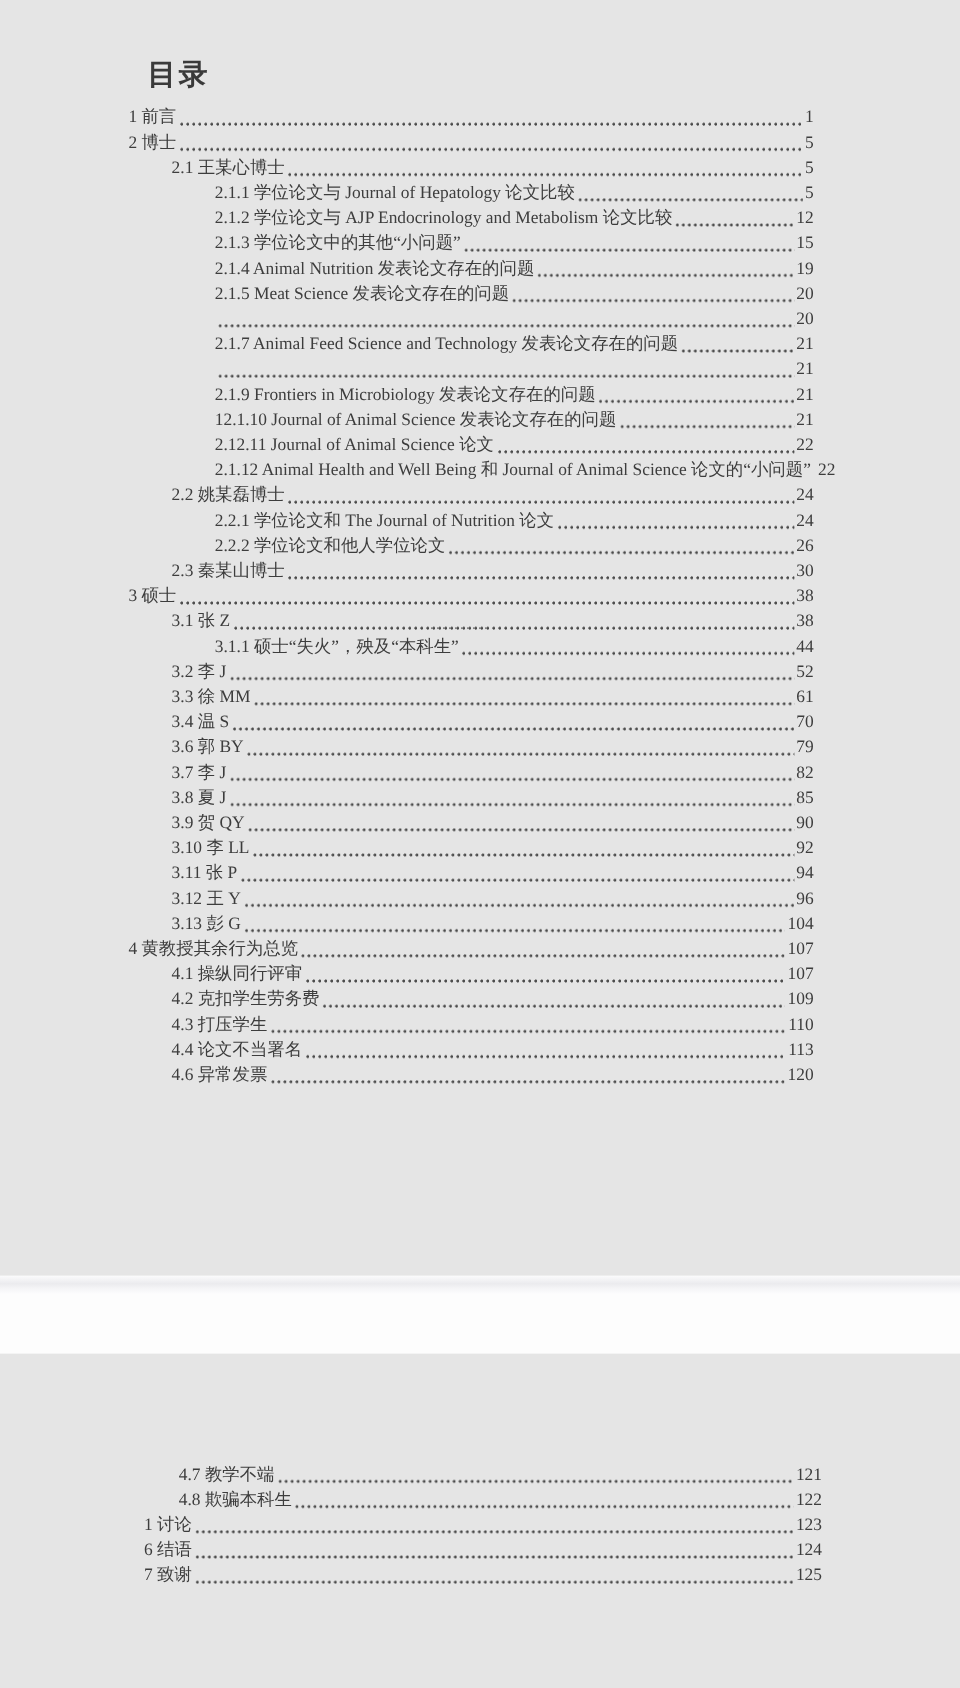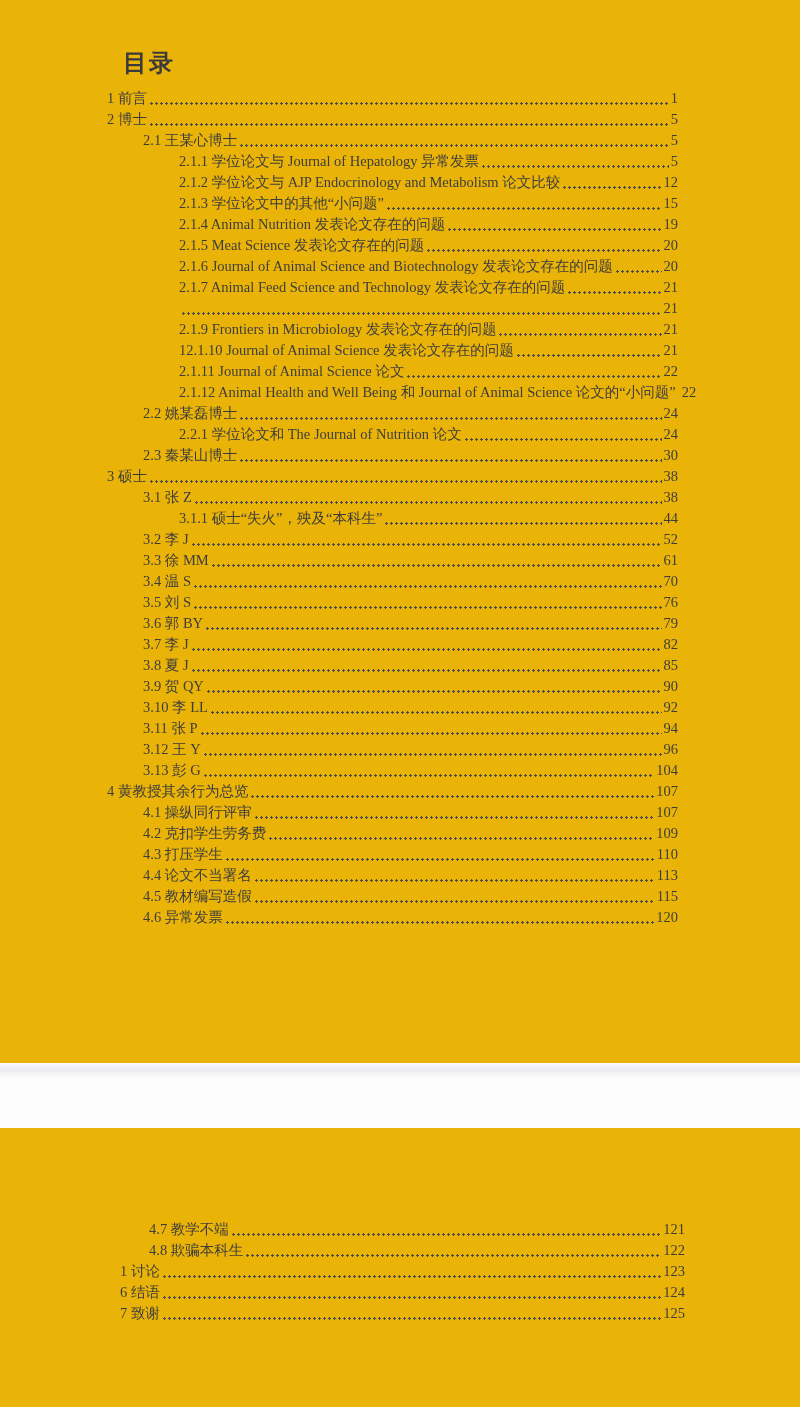--- a/index.html
+++ b/index.html
@@ -8,21 +8,21 @@
     position: relative;
     overflow: hidden;
     background: #fdfdfd;
     font-family: "Liberation Serif", "DejaVu Serif", serif;
     color: #3d3d3d;
   }
   .page {
     position: absolute;
     left: 0;
     width: 800px;
-    background: #eab308;
+    background: #e5e5e5;
   }
   .page-1 { top: 0; height: 1064px; }
   .page-2 { top: 1128px; height: 329px; }
   .page-break {
     position: absolute;
     top: 1063px;
     left: 0;
     width: 800px;
     height: 15px;
     background: linear-gradient(to bottom, #fbfbfc 0%, #ebebee 45%, #f4f4f6 70%, #fcfcfd 100%);
@@ -89,21 +89,21 @@
         <span class="lbl">2 博士</span>
         <span class="dots"></span>
         <span class="pg">5</span>
       </div>
       <div class="toc-row lvl2">
         <span class="lbl">2.1 王某心博士</span>
         <span class="dots"></span>
         <span class="pg">5</span>
       </div>
       <div class="toc-row lvl3">
-        <span class="lbl">2.1.1 学位论文与 Journal of Hepatology 异常发票</span>
+        <span class="lbl">2.1.1 学位论文与 Journal of Hepatology 论文比较</span>
         <span class="dots"></span>
         <span class="pg">5</span>
       </div>
       <div class="toc-row lvl3">
         <span class="lbl">2.1.2 学位论文与 AJP Endocrinology and Metabolism 论文比较</span>
         <span class="dots"></span>
         <span class="pg">12</span>
       </div>
       <div class="toc-row lvl3">
         <span class="lbl">2.1.3 学位论文中的其他“小问题”</span>
@@ -114,21 +114,20 @@
         <span class="lbl">2.1.4 Animal Nutrition 发表论文存在的问题</span>
         <span class="dots"></span>
         <span class="pg">19</span>
       </div>
       <div class="toc-row lvl3">
         <span class="lbl">2.1.5 Meat Science 发表论文存在的问题</span>
         <span class="dots"></span>
         <span class="pg">20</span>
       </div>
       <div class="toc-row lvl3">
-        <span class="lbl">2.1.6 Journal of Animal Science and Biotechnology 发表论文存在的问题</span>
         <span class="dots"></span>
         <span class="pg">20</span>
       </div>
       <div class="toc-row lvl3">
         <span class="lbl">2.1.7 Animal Feed Science and Technology 发表论文存在的问题</span>
         <span class="dots"></span>
         <span class="pg">21</span>
       </div>
       <div class="toc-row lvl3">
         <span class="dots"></span>
@@ -138,39 +137,44 @@
         <span class="lbl">2.1.9 Frontiers in Microbiology 发表论文存在的问题</span>
         <span class="dots"></span>
         <span class="pg">21</span>
       </div>
       <div class="toc-row lvl3">
         <span class="lbl">12.1.10 Journal of Animal Science 发表论文存在的问题</span>
         <span class="dots"></span>
         <span class="pg">21</span>
       </div>
       <div class="toc-row lvl3">
-        <span class="lbl">2.1.11 Journal of Animal Science 论文</span>
+        <span class="lbl">2.12.11 Journal of Animal Science 论文</span>
         <span class="dots"></span>
         <span class="pg">22</span>
       </div>
       <div class="toc-row lvl3 no-dots">
         <span class="lbl">2.1.12 Animal Health and Well Being 和 Journal of Animal Science 论文的“小问题”</span>
         <span class="dots"></span>
         <span class="pg">22</span>
       </div>
       <div class="toc-row lvl2">
         <span class="lbl">2.2 姚某磊博士</span>
         <span class="dots"></span>
         <span class="pg">24</span>
       </div>
       <div class="toc-row lvl3">
         <span class="lbl">2.2.1 学位论文和 The Journal of Nutrition 论文</span>
         <span class="dots"></span>
         <span class="pg">24</span>
       </div>
+      <div class="toc-row lvl3">
+        <span class="lbl">2.2.2 学位论文和他人学位论文</span>
+        <span class="dots"></span>
+        <span class="pg">26</span>
+      </div>
       <div class="toc-row lvl2">
         <span class="lbl">2.3 秦某山博士</span>
         <span class="dots"></span>
         <span class="pg">30</span>
       </div>
       <div class="toc-row lvl1">
         <span class="lbl">3 硕士</span>
         <span class="dots"></span>
         <span class="pg">38</span>
       </div>
@@ -193,25 +197,20 @@
         <span class="lbl">3.3 徐 MM</span>
         <span class="dots"></span>
         <span class="pg">61</span>
       </div>
       <div class="toc-row lvl2">
         <span class="lbl">3.4 温 S</span>
         <span class="dots"></span>
         <span class="pg">70</span>
       </div>
       <div class="toc-row lvl2">
-        <span class="lbl">3.5 刘 S</span>
-        <span class="dots"></span>
-        <span class="pg">76</span>
-      </div>
-      <div class="toc-row lvl2">
         <span class="lbl">3.6 郭 BY</span>
         <span class="dots"></span>
         <span class="pg">79</span>
       </div>
       <div class="toc-row lvl2">
         <span class="lbl">3.7 李 J</span>
         <span class="dots"></span>
         <span class="pg">82</span>
       </div>
       <div class="toc-row lvl2">
@@ -261,25 +260,20 @@
       </div>
       <div class="toc-row lvl2">
         <span class="lbl">4.3 打压学生</span>
         <span class="dots"></span>
         <span class="pg">110</span>
       </div>
       <div class="toc-row lvl2">
         <span class="lbl">4.4 论文不当署名</span>
         <span class="dots"></span>
         <span class="pg">113</span>
-      </div>
-      <div class="toc-row lvl2">
-        <span class="lbl">4.5 教材编写造假</span>
-        <span class="dots"></span>
-        <span class="pg">115</span>
       </div>
       <div class="toc-row lvl2">
         <span class="lbl">4.6 异常发票</span>
         <span class="dots"></span>
         <span class="pg">120</span>
       </div>
     </div>
 </div>
 
 <div class="page-break"></div>

